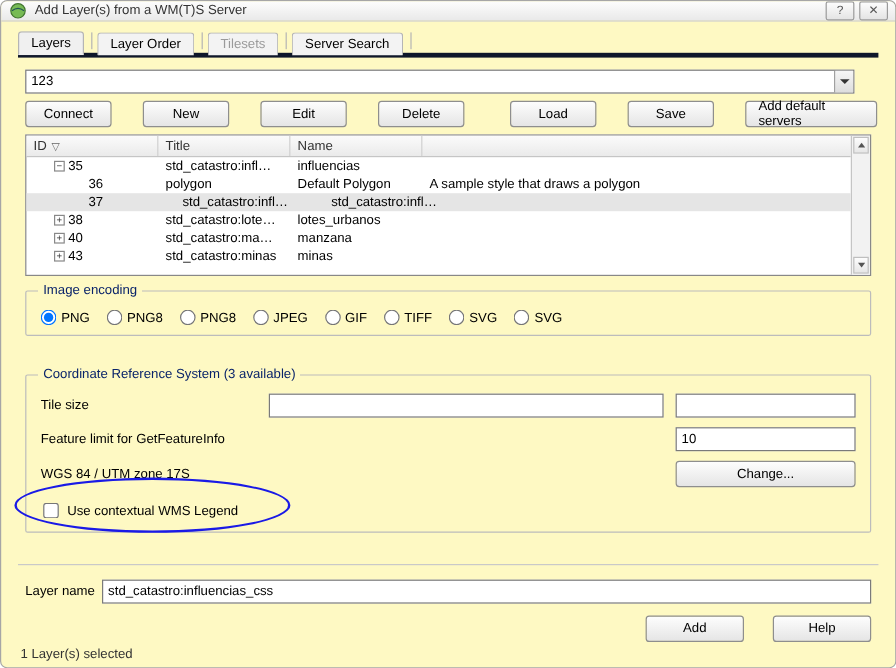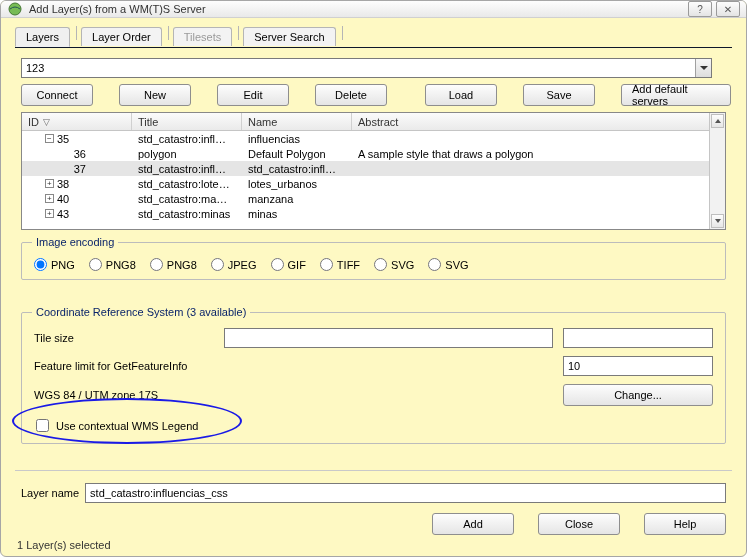--- a/index.html
+++ b/index.html
@@ -5,21 +5,21 @@
   * { box-sizing: border-box; font-family: "Segoe UI", Tahoma, Arial, sans-serif; font-size: 11px; }
   body { margin: 0; background: #fff; }
   .window { width: 747px; height: 557px; border: 1px solid #a6a6a6; border-radius: 6px; overflow: hidden; background: #fef9c3; display: flex; flex-direction: column; }
   .titlebar { height: 28px; background: linear-gradient(#fdfdfd,#e9e9e9); border-bottom: 1px solid #d0d0d0; display: flex; align-items: center; padding: 0 6px; }
   .titlebar .appicon { width: 16px; height: 16px; margin-right: 6px; display:flex;align-items:center;justify-content:center;}
   .titlebar .title { flex: 1; color: #333; }
   .titlebar .winbtns { display: flex; gap: 4px; }
   .winbtn { width: 24px; height: 16px; border: 1px solid #9a9a9a; border-radius: 2px; background: linear-gradient(#fdfdfd,#e4e4e4); font-size: 10px; display: flex; align-items: center; justify-content: center; color: #555; cursor: default;}
   .client { flex: 1; padding: 8px 14px 6px 14px; display: flex; flex-direction: column; }
 
-  .tabs { display: flex; align-items: flex-start; height: 22px; border-bottom: 1px solid #0f172a; }
+  .tabs { display: flex; align-items: center; height: 22px; border-bottom: 4px solid #0f172a; }
   .tab { padding: 3px 10px 3px 10px; border: 1px solid #b5b5b5; border-bottom: none; margin-right: 2px; background: #f3f3f3; border-top-left-radius:3px;border-top-right-radius:3px; position:relative; top:1px; cursor:default;}
   .tab.active { background: #f0f0f0; border-bottom: 1px solid #f0f0f0; font-weight: normal;}
   .tab.disabled { color: #9a9a9a; }
   .tabsepwrap { display:flex; align-items:center; }
   .tabsep { width:1px; height:14px; background:#b5b5b5; margin:0 4px 3px 4px;}
 
   .panel { border: none; padding: 6px 6px; flex: 1; display: flex; flex-direction: column; }
 
   .combo-row { display:flex; margin: 4px 14px 6px 0;}
   .combo { flex:1; height:20px; border:1px solid #7a7a7a; background:#fff; display:flex; align-items:center; }
@@ -31,21 +31,21 @@
   .btn { height:22px; min-width:72px; padding:0 10px; border:1px solid #8e8e8e; border-radius:3px; background:linear-gradient(#fdfdfd,#e5e5e5); display:inline-flex; align-items:center; justify-content:center; cursor:default; margin-right:14px;}
   .btn.wide { min-width:110px;}
   .spacer { flex:1;}
 
   .listview { border:1px solid #888; height:118px; background:#fff; display:flex; flex-direction:column; overflow:hidden;}
   .lv-header { display:flex; height:18px; background:linear-gradient(#fbfbfb,#eaeaea); border-bottom:1px solid #c5c5c5;}
   .lv-h { border-right:1px solid #d0d0d0; padding:2px 6px; color:#333; overflow:hidden; white-space:nowrap; display:flex; align-items:center; gap:4px;}
   .lv-h .sort { color:#666; font-size:9px;}
   .lv-body { flex:1; overflow:hidden; position:relative;}
   .lv-row { display:flex; height:15px; align-items:center; }
-  .lv-row.sel { background:#e5e5e5;}
+  .lv-row.sel { background:#e5e5e5;gap:14px;}
   .lv-cell { padding:0 6px; overflow:hidden; white-space:nowrap; text-overflow:ellipsis;}
   .c-id { width:110px; display:flex; align-items:center;}
   .c-name { width:110px;}
   .c-title { width:110px;}
   .c-abs { flex:1;}
   .tree-lines { color:#bbb; font-family:monospace; letter-spacing:-1px; margin-right:0;}
   .plusbox { display:inline-flex; width:9px;height:9px;border:1px solid #888;align-items:center;justify-content:center;font-size:8px;line-height:8px;color:#333;margin-right:3px; background:#fff;}
   .lv-scroll { width:16px; border-left:1px solid #c5c5c5; background:#f2f2f2; display:flex; flex-direction:column; }
   .lv-scroll .su,.lv-scroll .sd{height:14px;border:1px solid #bfbfbf;margin:1px;background:linear-gradient(#fdfdfd,#e6e6e6);display:flex;align-items:center;justify-content:center;}
   .lv-scroll .track{flex:1;}
@@ -136,21 +136,20 @@
       <div class="listview">
         <div class="lv-wrap">
           <div style="flex:1;display:flex;flex-direction:column;">
             <div class="lv-header">
               <div class="lv-h c-id">
                   <span>ID</span>
                   <span class="sort">▽</span>
                 </div>
               <div class="lv-h c-title">Title</div>
               <div class="lv-h c-name">Name</div>
-              <div class="lv-h c-abs" style="border-right:none">Abstract</div>
             </div>
             <div class="lv-body" id="lv-body">
                 <div class="lv-row">
                   <div class="lv-cell c-id">
                     <span class="tree-lines">&nbsp;&nbsp;&nbsp;</span>
                     <span class="plusbox">−</span>
                     <span>35</span>
                   </div>
                   <div class="lv-cell c-name">std_catastro:infl…</div>
                   <div class="lv-cell c-title">influencias</div>
@@ -282,19 +281,18 @@
       </fieldset>
     </div>
 
     <div class="bottom">
       <div class="layername-row">
         <span>Layer name</span>
         <input class="txt" value="std_catastro:influencias_css" style="">
       </div>
       <div class="dlg-btns">
         <div class="btn" style="min-width:82px">Add</div>
-        <div class="btn" style="min-width:82px">Close</div>
         <div class="btn" style="min-width:82px;margin-right:0">Help</div>
       </div>
       <div class="status">1 Layer(s) selected</div>
     </div>
   </div>
 </div>
 
 </body></html>

